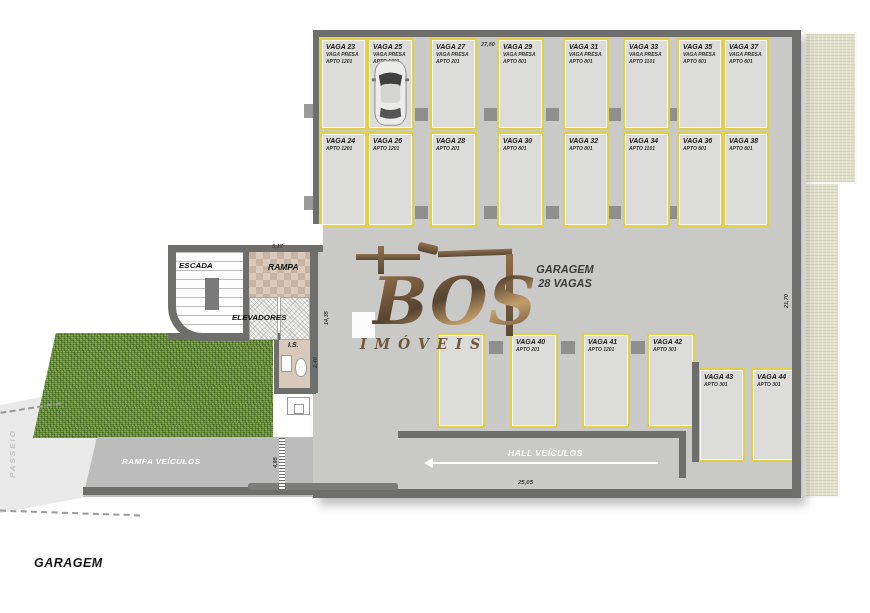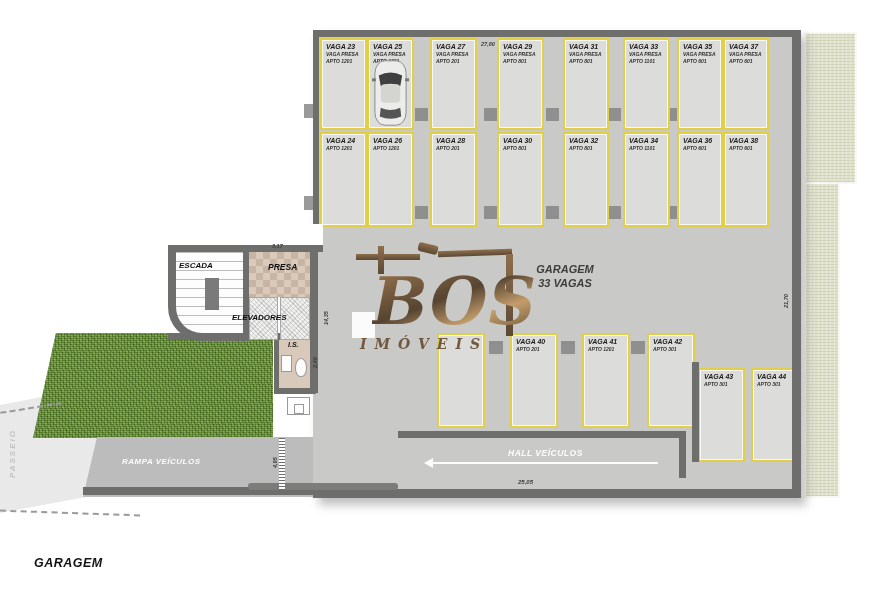--- a/index.html
+++ b/index.html
@@ -209,21 +209,21 @@
   <div class="abs escada-room" style="left:176px;top:252px;width:67px;height:81px;"></div>
   <div class="abs wall" style="left:205px;top:278px;width:14px;height:32px;background:#7a7a7a;z-index:7;"></div>
   <div class="abs room-label" style="left:179px;top:261px;font-size:8px;">ESCADA</div>
 
   <div class="abs wall" style="left:243px;top:245px;width:80px;height:7px;"></div>
   <div class="abs wall" style="left:310px;top:250px;width:8px;height:92px;"></div>
   <div class="abs wall" style="left:168px;top:333px;width:112px;height:7px;"></div>
   <div class="abs wall" style="left:243px;top:250px;width:6px;height:90px;"></div>
 
   <div class="abs hall" style="left:249px;top:252px;width:61px;height:45px;"></div>
-  <div class="abs room-label" style="left:268px;top:262px;font-size:8.5px;">PRESA</div>
+  <div class="abs room-label" style="left:268px;top:262px;font-size:8.5px;">RAMPA</div>
   <div class="abs dim" style="left:272px;top:243px;">3,17</div>
 
   <div class="abs shaft" style="left:249px;top:297px;width:29px;height:43px;"></div>
   <div class="abs shaft" style="left:280px;top:297px;width:30px;height:43px;"></div>
   <div class="abs room-label" style="left:232px;top:313px;font-size:8px;">ELEVADORES</div>
   <div class="abs dim rot" style="left:323px;top:325px;">14,35</div>
 
   <div class="abs wall" style="left:274px;top:335px;width:5px;height:58px;"></div>
   <div class="abs wall" style="left:310px;top:335px;width:8px;height:58px;"></div>
   <div class="abs wall" style="left:274px;top:388px;width:42px;height:6px;"></div>
@@ -254,21 +254,21 @@
   <div class="abs white-text" style="left:508px;top:448px;font-size:8.5px;letter-spacing:.5px;z-index:8;">HALL VEÍCULOS</div>
   <div class="abs arrowline" style="left:432px;top:462px;width:226px;"></div>
   <div class="abs arrowhead" style="left:424px;top:458px;"></div>
   <div class="abs dim" style="left:518px;top:479px;font-size:6px;">25,05</div>
 
   <div class="abs dim" style="left:481px;top:41px;">27,80</div>
   <div class="abs dim rot" style="left:783px;top:308px;">21,70</div>
 
   <div class="abs garagem-lbl" style="left:520px;top:262px;width:90px;">
     <div>GARAGEM</div>
-    <div>33 VAGAS</div>
+    <div>28 VAGAS</div>
   </div>
 
   <div class="abs logo" style="left:350px;top:238px;width:175px;height:125px;">
     <div class="logo-bar" style="left:6px;top:16px;width:64px;height:6px;"></div>
     <div class="logo-bar" style="left:88px;top:12px;width:74px;height:6px;transform:rotate(-2deg);"></div>
     <div class="logo-bar" style="left:68px;top:6px;width:20px;height:9px;transform:rotate(14deg);border-radius:3px;"></div>
     <div class="logo-bar" style="left:156px;top:16px;width:7px;height:82px;"></div>
     <div class="logo-bar" style="left:28px;top:8px;width:6px;height:28px;"></div>
     <div class="logo-white" style="left:2px;top:74px;width:23px;height:26px;"></div>
     <div class="logo-bos" style="left:22px;top:30px;">BOS</div>

